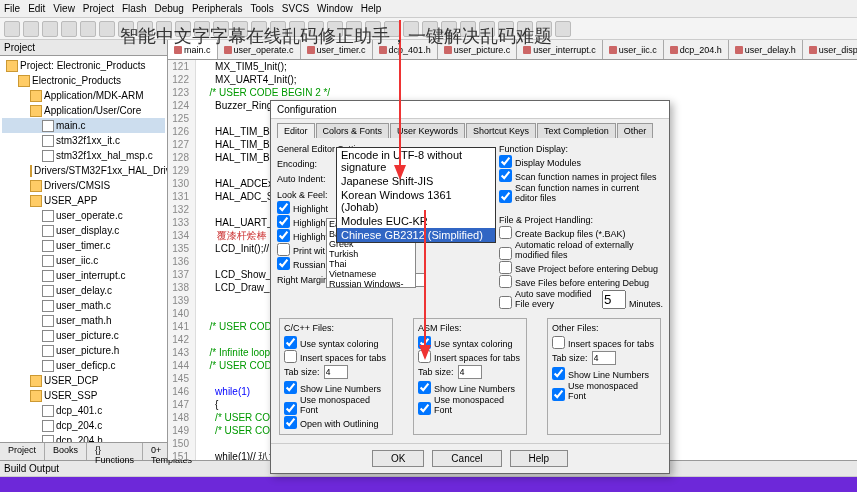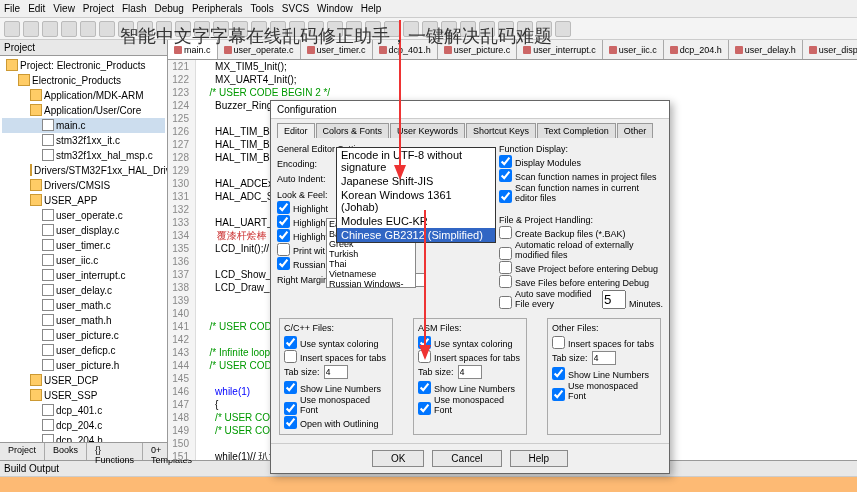--- a/index.html
+++ b/index.html
@@ -6,39 +6,39 @@
 body{width:857px;height:500px;overflow:hidden;background:#fff;font-size:10px;position:relative}
 .menubar{height:18px;background:#f0f0f0;border-bottom:1px solid #ccc;padding:2px 4px;display:flex;gap:8px;align-items:center}
 .menubar span{cursor:default}
 .toolbar{height:22px;background:#f4f4f4;border-bottom:1px solid #ccc;display:flex;align-items:center;padding:0 4px;gap:3px}
 .tb-btn{width:16px;height:16px;background:#ddd;border:1px solid #bbb;border-radius:2px}
 .overlay-text{position:absolute;top:24px;left:120px;font-size:18px;color:#333;z-index:100;font-family:"Microsoft YaHei",sans-serif}
 .main-layout{display:flex;height:420px}
 .left-panel{width:168px;border-right:1px solid #999;background:#fff;display:flex;flex-direction:column}
 .panel-title{background:#e8e8e8;border-bottom:1px solid #999;padding:2px 4px;font-size:10px}
 .tree{flex:1;overflow:auto;padding:2px;font-size:10px;line-height:13px}
-.tree-item{padding:1px 0 1px 4px;white-space:nowrap;display:flex;align-items:flex-start;gap:2px}
+.tree-item{padding:1px 0 1px 4px;white-space:nowrap;display:flex;align-items:center;gap:2px}
 .tree-item.sel{background:#cde}
 .tree-item::before{content:"";width:10px;height:10px;display:inline-block}
 .tree-folder::before{background:#fc6;border:1px solid #c93}
 .tree-file::before{background:#fff;border:1px solid #888}
 .ind1{padding-left:16px}.ind2{padding-left:28px}.ind3{padding-left:40px}
 .center{flex:1;display:flex;flex-direction:column;position:relative}
 .tabs{height:20px;background:#e0e0e0;display:flex;overflow:hidden;border-bottom:1px solid #999}
 .tab{padding:2px 6px;border-right:1px solid #aaa;font-size:9px;background:#f0f0f0;display:flex;align-items:center;gap:2px;white-space:nowrap}
 .tab.active{background:#fff}
 .tab-x{width:8px;height:8px;background:#c66;border-radius:1px}
 .editor{flex:1;background:#fff;overflow:auto;font-family:Consolas,monospace;font-size:10px;line-height:13px;position:relative}
 .line{display:flex}
 .lineno{width:28px;text-align:right;color:#888;background:#f4f4f4;padding-right:6px;border-right:1px solid #ddd}
 .code{padding-left:8px;white-space:pre}
 .kw{color:#00f}.cm{color:#090}
 .bottom-tabs{height:18px;background:#e8e8e8;border-top:1px solid #999;display:flex;font-size:9px}
 .bottom-tabs span{padding:2px 8px;border-right:1px solid #aaa}
-.build-output{height:32px;border-top:1px solid #999;background:#fdba74}
+.build-output{height:32px;border-top:1px solid #999;background:#6d28d9}
 .build-title{background:#e8e8e8;padding:2px 4px;font-size:10px;border-bottom:1px solid #ccc}
 .dialog{position:absolute;left:270px;top:100px;width:400px;background:#f0f0f0;border:1px solid #666;box-shadow:3px 3px 8px rgba(0,0,0,.3);z-index:50}
 .dlg-title{background:#fff;padding:3px 6px;font-size:10px;border-bottom:1px solid #ccc}
 .dlg-tabs{display:flex;padding:4px 6px 0;font-size:9px;gap:1px}
 .dlg-tab{padding:2px 6px;border:1px solid #999;background:#e0e0e0;border-bottom:none}
 .dlg-tab.active{background:#f0f0f0}
 .dlg-body{padding:6px;font-size:9px}
 .dlg-row{display:flex;align-items:center;gap:4px;margin:2px 0}
 .dlg-row label{width:60px}
 .dlg-row select,.dlg-row input[type=text]{font-size:9px;padding:1px;border:1px solid #888}
@@ -164,24 +164,24 @@
         <div class="tree-item tree-file ind3">
           <span>user_math.c</span>
         </div>
         <div class="tree-item tree-file ind3">
           <span>user_math.h</span>
         </div>
         <div class="tree-item tree-file ind3">
           <span>user_picture.c</span>
         </div>
         <div class="tree-item tree-file ind3">
+          <span>user_picture.h</span>
+        </div>
+        <div class="tree-item tree-file ind3">
           <span>user_deficp.c</span>
-        </div>
-        <div class="tree-item tree-file ind3">
-          <span>user_picture.h</span>
         </div>
         <div class="tree-item tree-folder ind2">
           <span>USER_DCP</span>
         </div>
         <div class="tree-item tree-folder ind2">
           <span>USER_SSP</span>
         </div>
         <div class="tree-item tree-file ind3">
           <span>dcp_401.c</span>
         </div>

